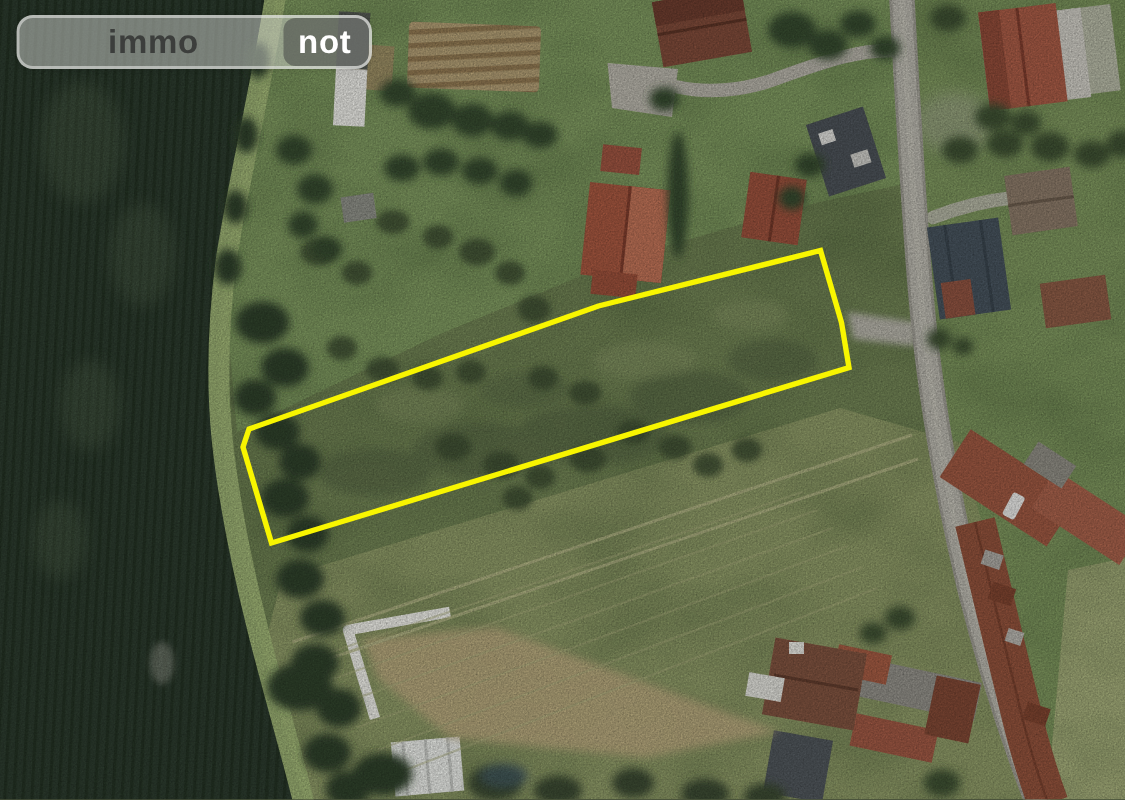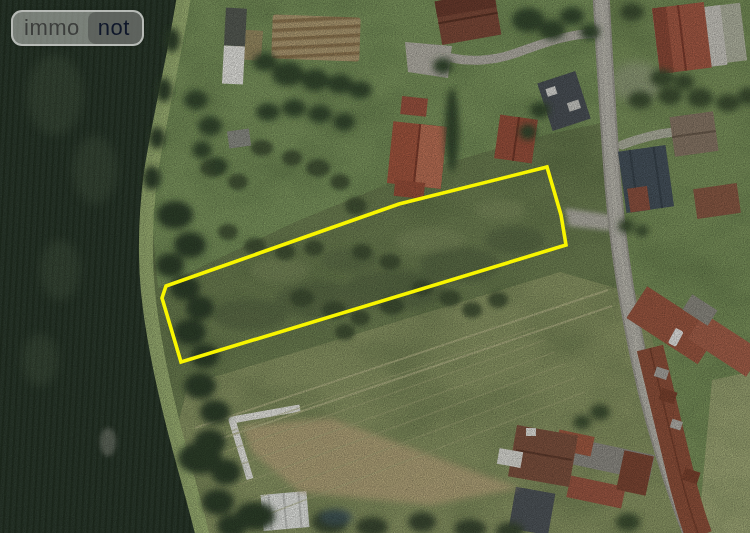--- a/index.html
+++ b/index.html
@@ -4,24 +4,24 @@
 <style>
   html,body{margin:0;padding:0;background:#222;}
   .stage{position:relative;width:750px;height:533px;overflow:hidden;
          background:#6f8153;font-family:"Liberation Sans",sans-serif;}
   .stage svg{position:absolute;top:0;left:0;display:block;}
   
   .logo{position:absolute;top:10px;left:11px;height:36px;display:flex;align-items:stretch;
         background:rgba(210,212,208,0.50);border:2px solid rgba(235,235,233,0.55);
         border-radius:11px;overflow:hidden;box-sizing:border-box;
         box-shadow:0 0 4px rgba(0,0,0,0.15);}
-  .logo .seg{display:flex;align-items:center;font-weight:normal;font-size:22px;
-        letter-spacing:0.5px;line-height:1;}
+  .logo .seg{display:flex;align-items:center;font-weight:bold;font-size:22px;
+        letter-spacing:0.5px;line-height:1;margin-left:48px;}
   .logo .seg-left{color:#3c3e3c;padding:0 8px 0 11px;}
-  .logo .seg-right{background:rgba(78,80,78,0.62);color:#0f172a;
+  .logo .seg-right{background:rgba(78,80,78,0.62);color:#ffffff;
         padding:0 12px 0 10px;border-radius:8px;}
   .parcel-line{fill:none;stroke-linejoin:miter;stroke-miterlimit:8;}
 </style>
 </head>
 <body>
 
 <div class="stage">
 
 <svg width="750" height="533" viewBox="0 0 750 533" aria-hidden="true">
   <defs>

